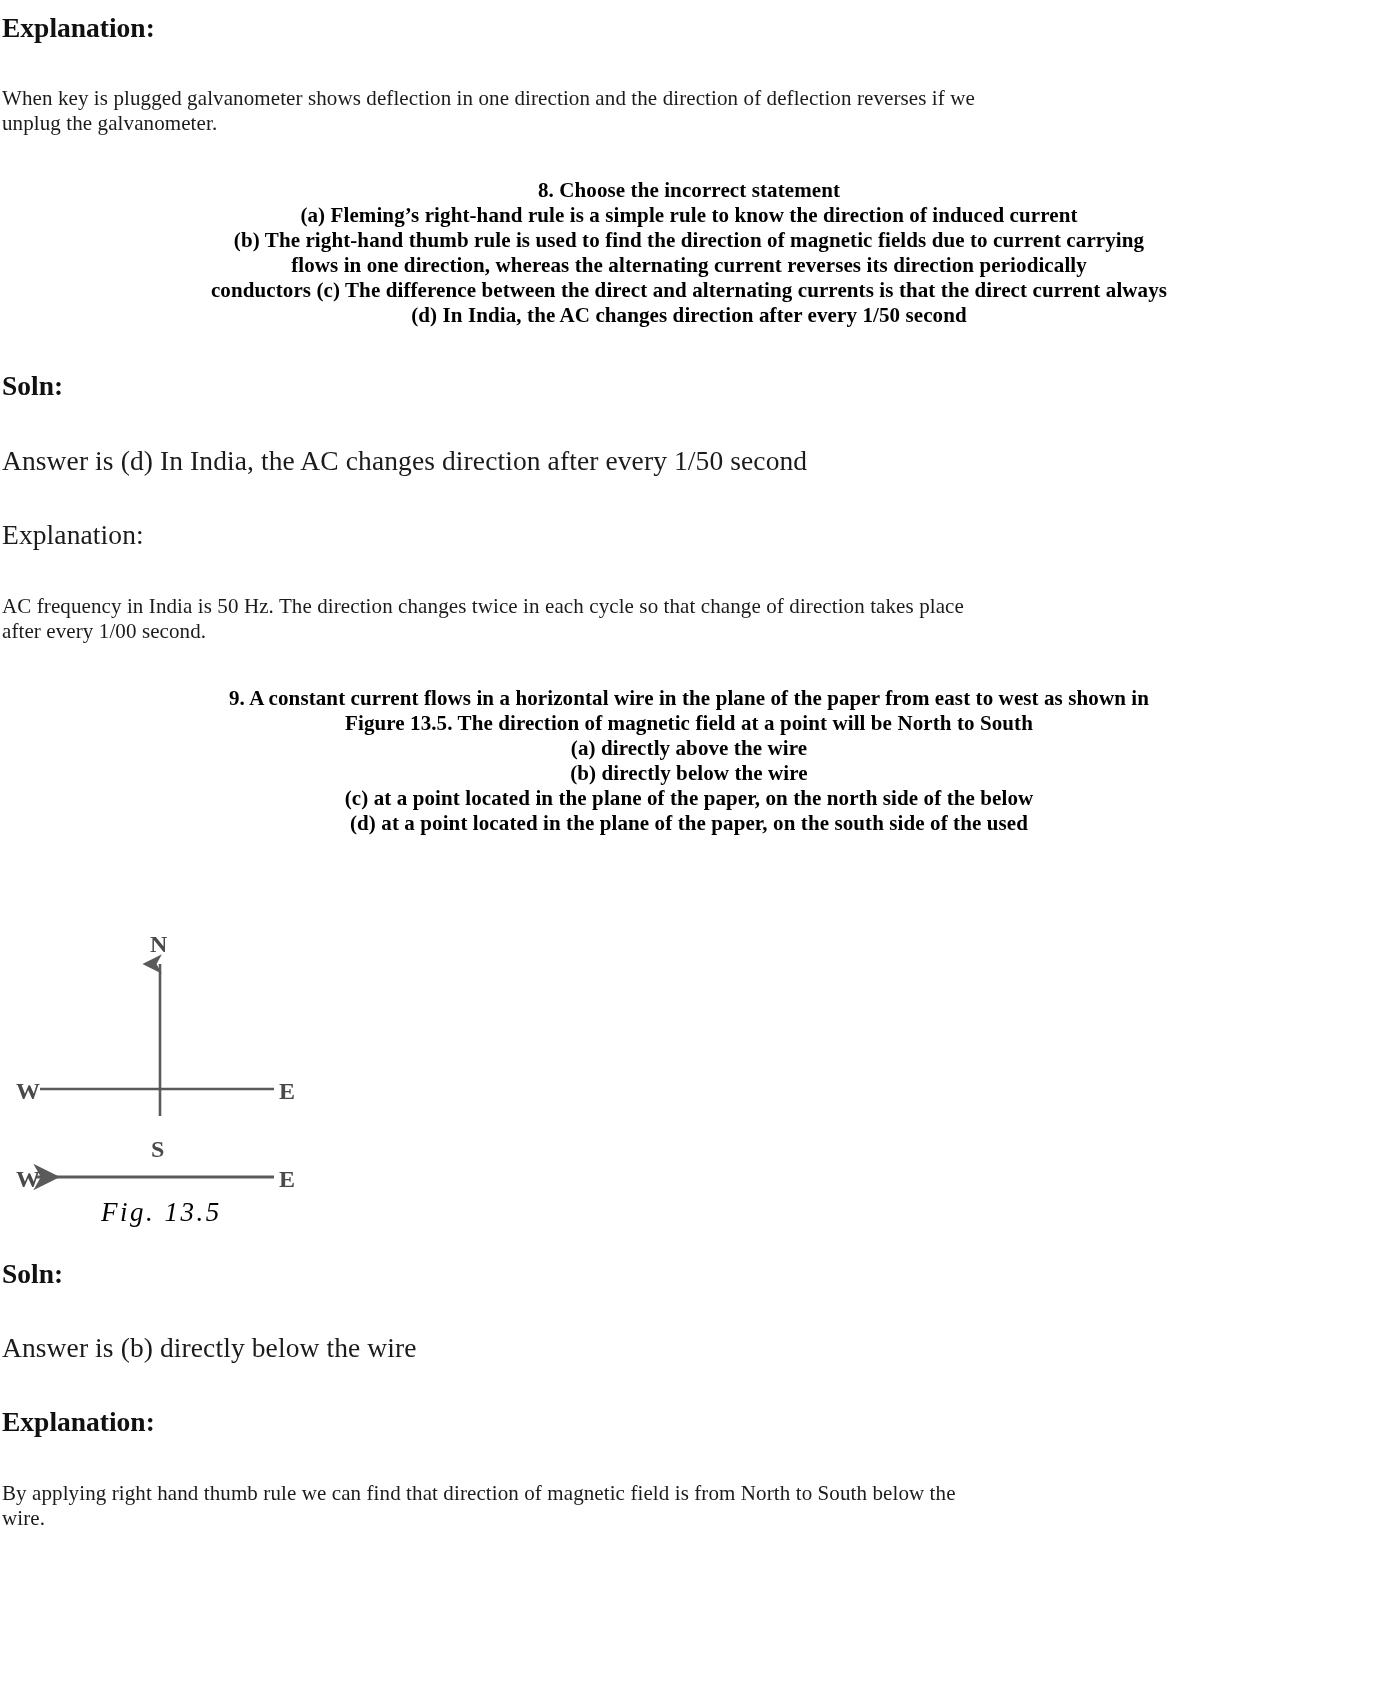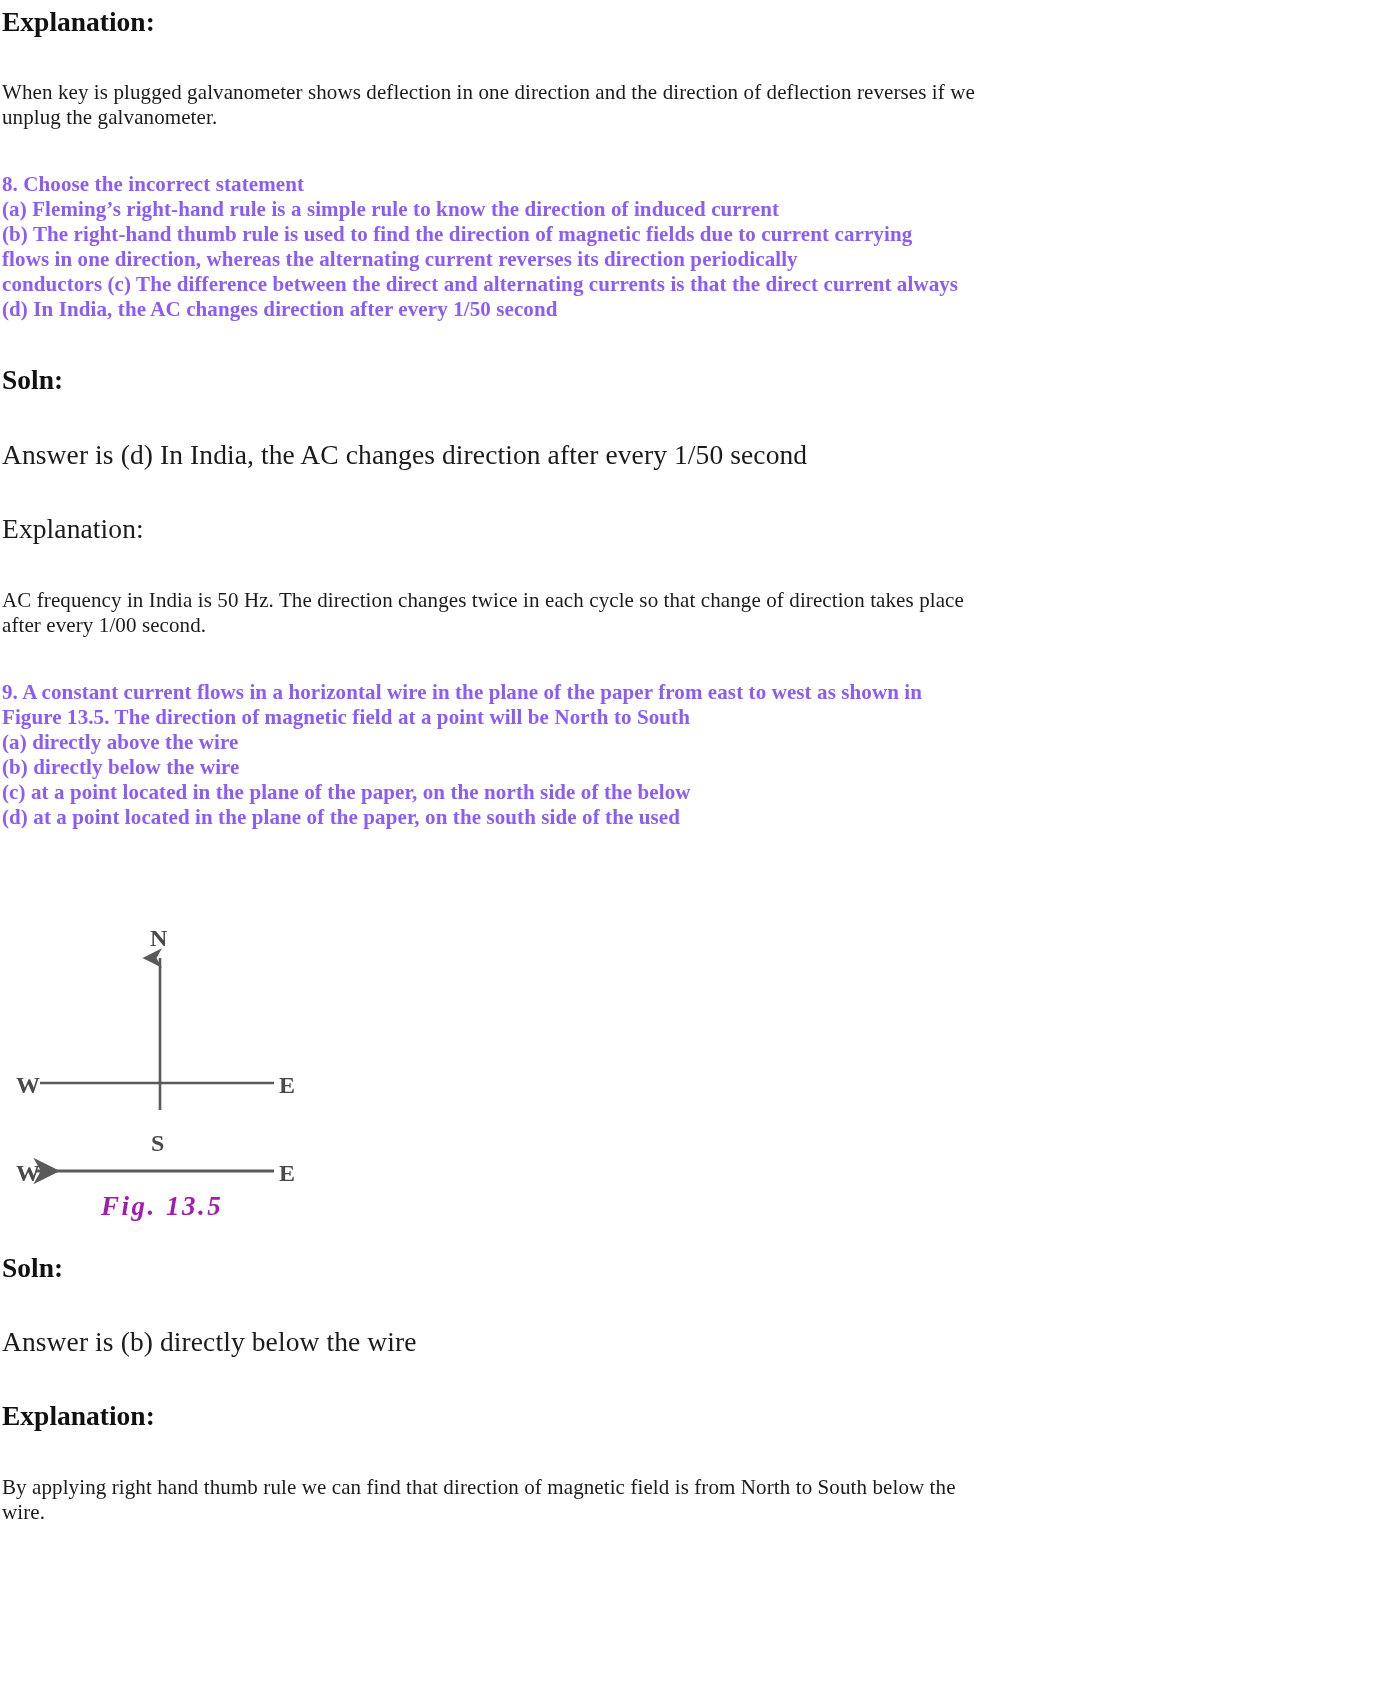--- a/index.html
+++ b/index.html
@@ -13,34 +13,35 @@
     min-height: 1708px;
     font-family: "Liberation Serif", "DejaVu Serif", serif;
     color: #1a1a1a;
     -webkit-font-smoothing: antialiased;
   }
   .page {
     position: relative;
     width: 1398px;
     min-height: 1708px;
     box-sizing: border-box;
-    padding: 6px 22px 0 2px;
+    padding: 12px 22px 0 2px;
   }
 
   
   .para {
     font-size: 27.5px;
     line-height: 1.18;
     color: #1b1b1b;
     margin: 0;
     letter-spacing: 0.1px;
   }
   .para.bold {
     font-weight: bold;
-    color: #8b5cf6;
+    color: #000000;
+    text-align: center;
   }
   .spacer-lg { height: 42px; }
 
   .heading {
     font-size: 27.5px;
     font-weight: bold;
     line-height: 1.18;
     color: #111111;
     margin: 0;
   }
@@ -74,24 +75,24 @@
     font-size: 24px;
     font-weight: bold;
     color: #4a4a4a;
     line-height: 1;
     user-select: none;
   }
   .fig-caption {
     position: absolute;
     font-family: "Liberation Serif", "DejaVu Serif", serif;
     font-size: 27px;
-    font-weight: bold;
+    font-weight: normal;
     font-style: italic;
     letter-spacing: 2.5px;
-    color: #a21caf;
+    color: #000000;
   }
   svg.fig-svg {
     position: absolute;
     left: 0;
     top: 0;
     overflow: visible;
   }
 </style>
 </head>
 <body>

